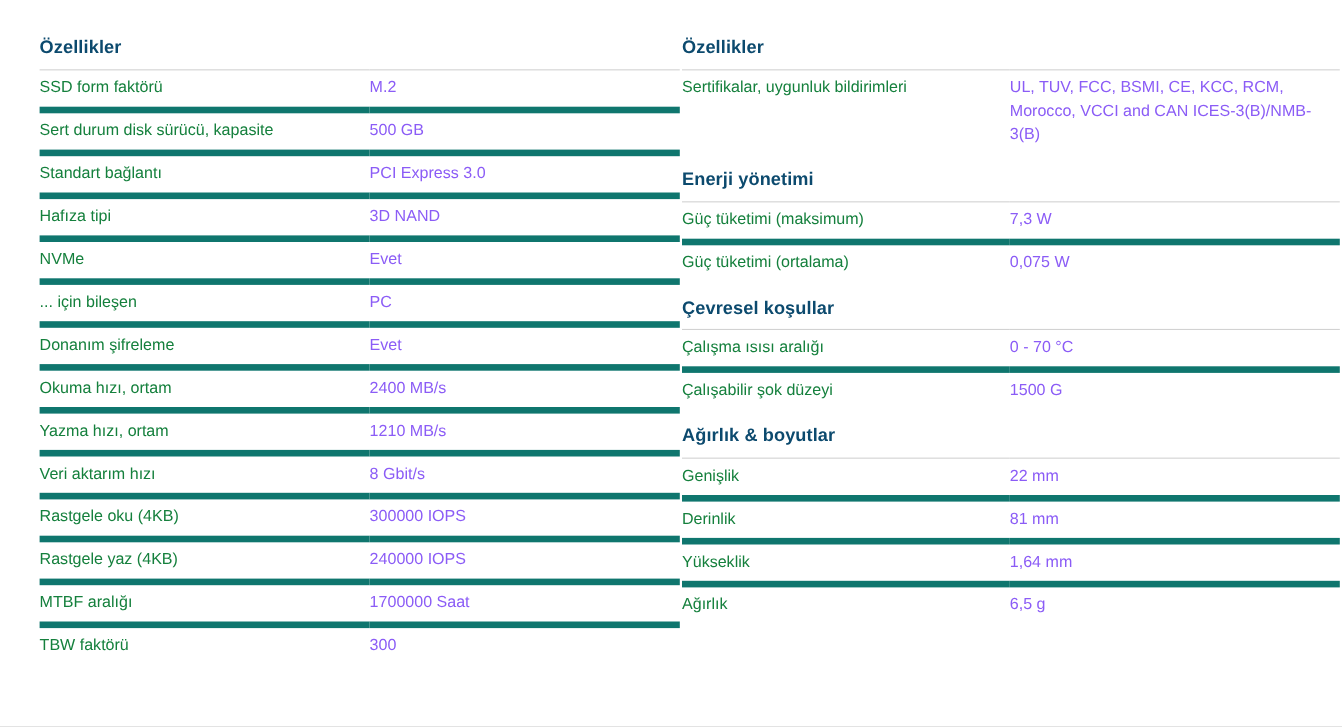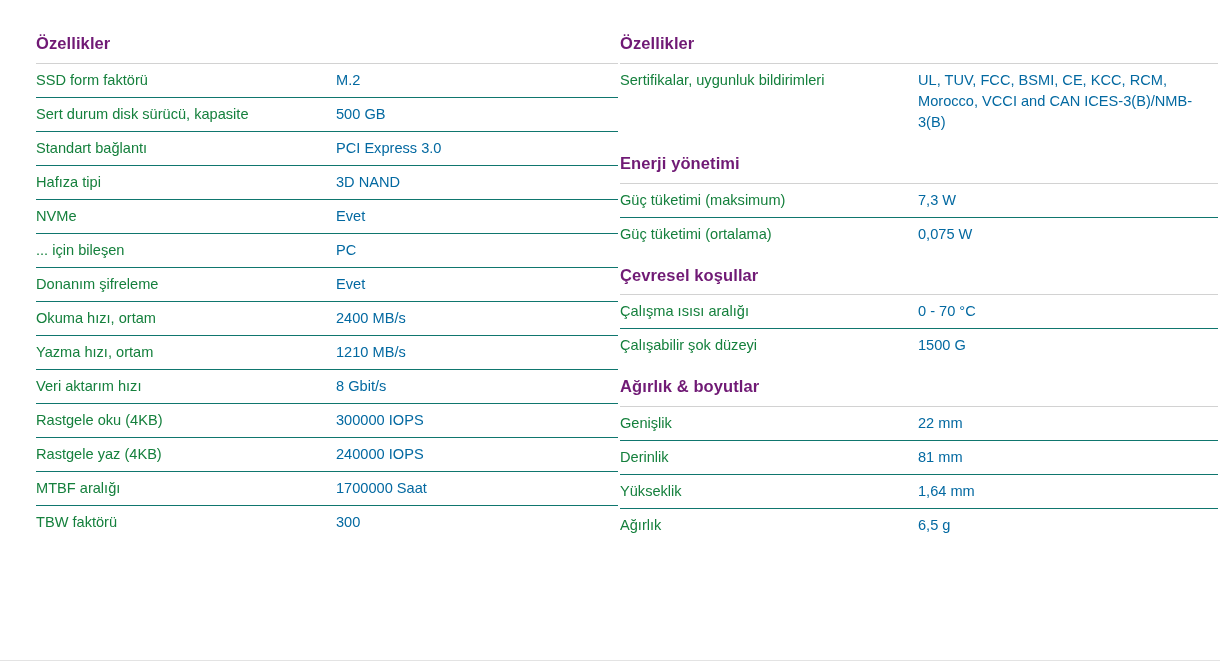--- a/index.html
+++ b/index.html
@@ -41,49 +41,49 @@
   }
   .section {
     margin-bottom: 0;
   }
   .section + .section {
     margin-top: 15px;
   }
   .section-title {
     font-size: 16.5px;
     font-weight: bold;
-    color: #701a75;
+    color: #0c4a6e;
     letter-spacing: 0.1px;
     margin: 0 0 9px 0;
     line-height: 1.2;
   }
   .spec-table {
     width: 100%;
     border-collapse: collapse;
     table-layout: fixed;
   }
   .spec-table tr {
-    border-top: 1px solid #0f766e;
+    border-top: 6px solid #0f766e;
   }
   .spec-table tr:first-child {
     border-top: 1px solid #d2d2d2;
   }
   .spec-table td {
     font-size: 14.6px;
     line-height: 1.44;
     color: #15803d;
     padding: 6px 0 6px 0;
     vertical-align: top;
   }
   .col-left .spec-table td.k { width: 292px; padding-right: 8px; }
   .col-left .spec-table td.v { width: 282px; }
   .col-right .spec-table td.k { width: 290px; padding-right: 8px; }
   .col-right .spec-table td.v { width: 300px; }
   .spec-table td.v {
-    color: #0369a1;
+    color: #8b5cf6;
   }
   .bottom-rule {
     position: absolute;
     left: 0;
     right: 0;
     bottom: 0;
     height: 1px;
     background: #e3e3e3;
   }
 </style>

